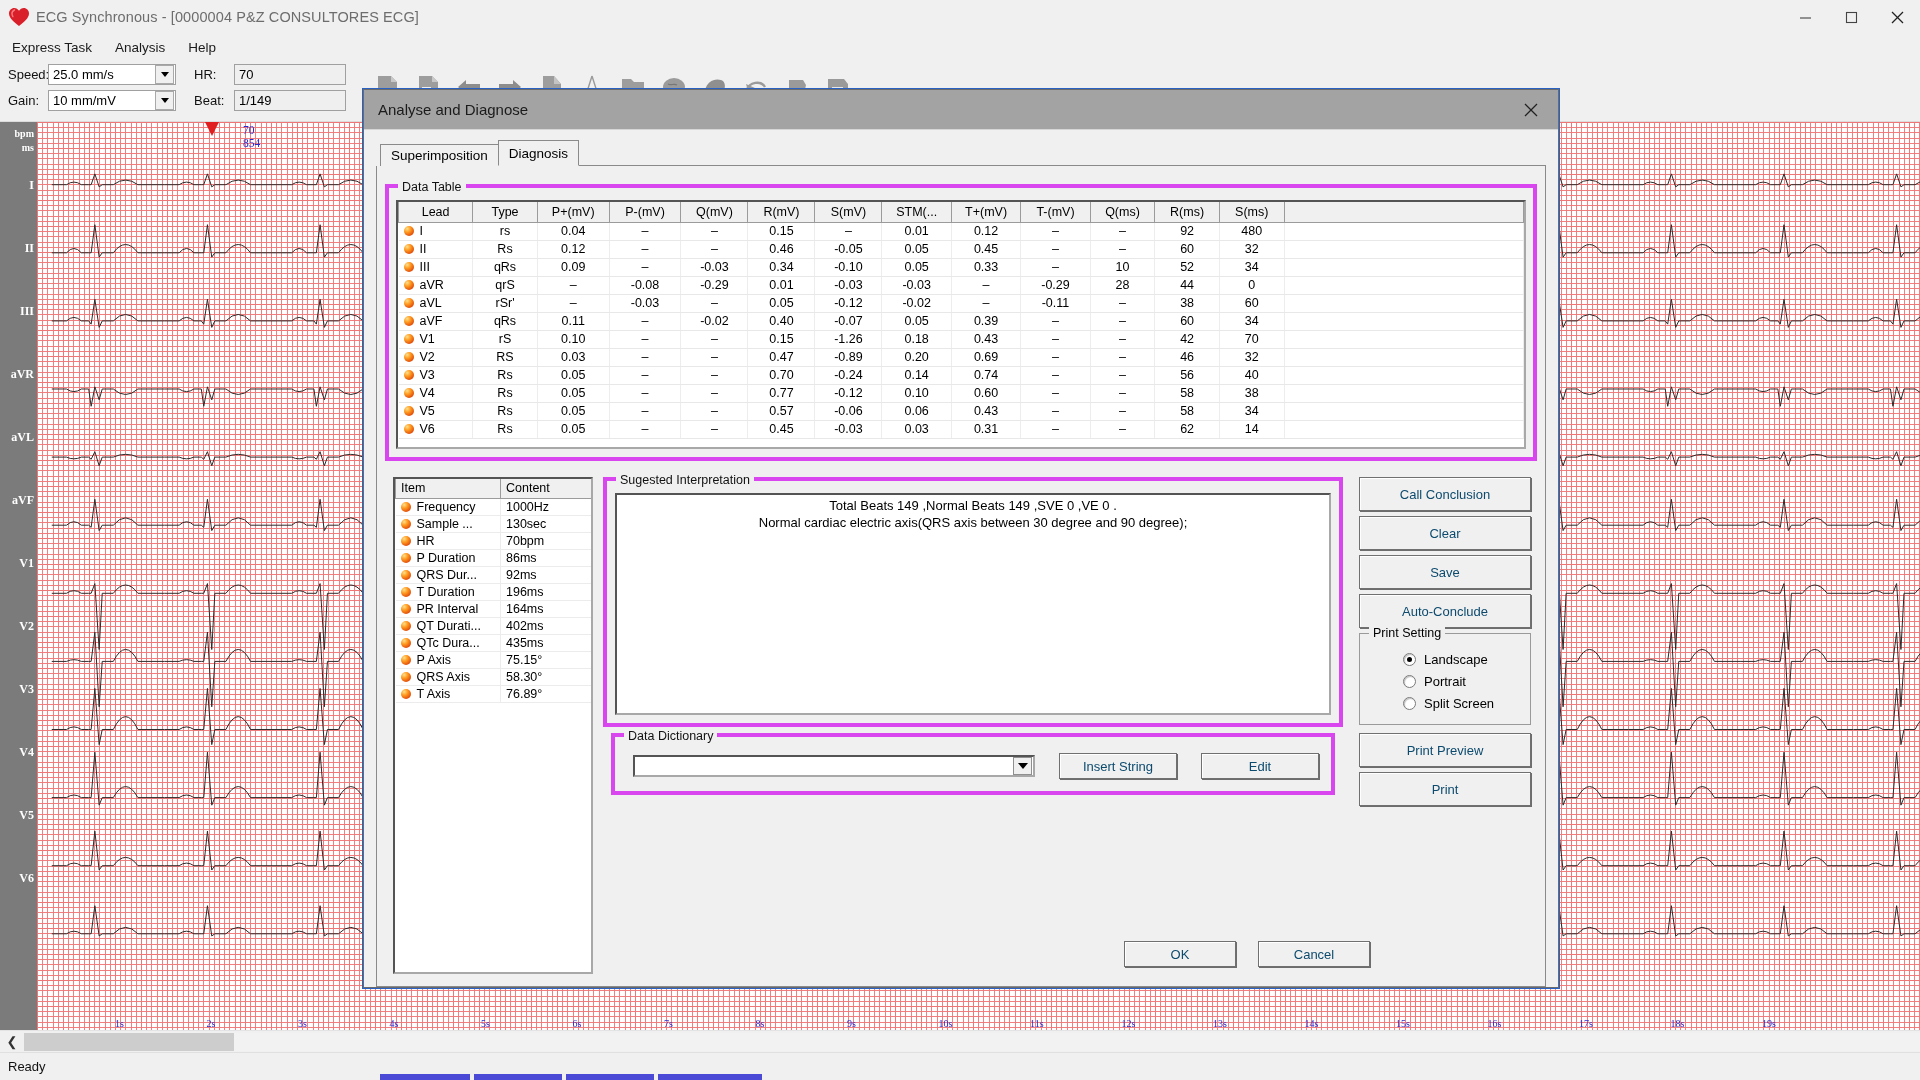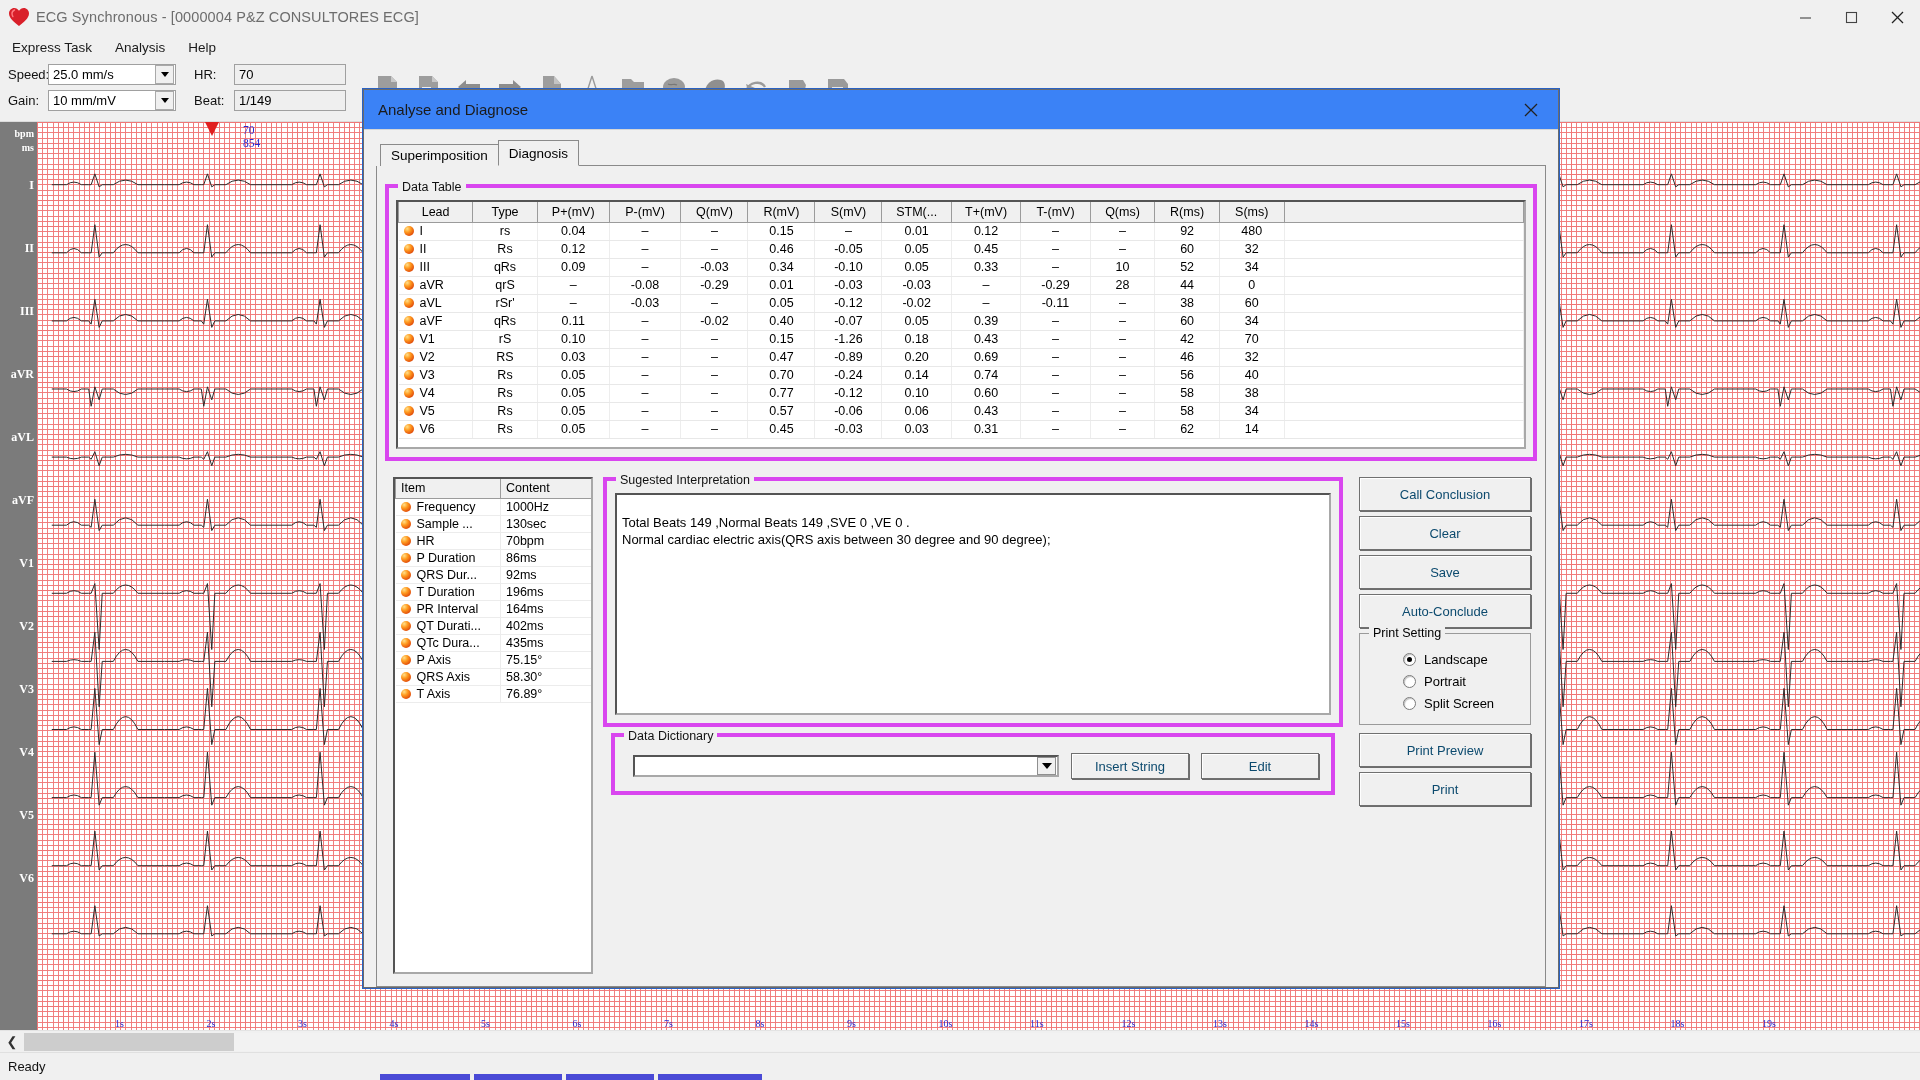--- a/index.html
+++ b/index.html
@@ -81,21 +81,21 @@
   .statusbar { height:28px; flex:0 0 auto; background:#f0f0f0; display:flex; align-items:center; padding-left:8px; font-size:13px; color:#111; border-top:1px solid #e0e0e0; }
 
   
   .taskstrip { position:absolute; left:0; right:0; bottom:0; height:6px; display:flex; gap:4px; padding-left:380px; }
   .taskstrip i { display:block; height:6px; background:#4a4ad6; }
 
   
   .dialog { position:absolute; left:363px; top:89px; width:1196px; height:899px;
             background:#f0f0f0; border:1px solid #6b6b6b; box-shadow:0 0 0 1px #2a62c4;
             display:flex; flex-direction:column; }
-  .dlg-title { height:40px; background:#3b82f6; border-bottom:1px solid #d6d6d6; display:flex; align-items:center; padding:0 10px 0 14px; }
+  .dlg-title { height:40px; background:#a3a3a3; border-bottom:1px solid #d6d6d6; display:flex; align-items:center; padding:0 10px 0 14px; }
   .dlg-title .t { font-size:15px; color:#1b1b1b; flex:1 1 auto; }
   .dlg-close { width:34px; height:30px; display:flex; align-items:center; justify-content:center; }
   .dlg-body { flex:1 1 auto; padding:10px 12px 0 12px; position:relative; background:#f0f0f0; }
 
   
   .tabstrip { display:flex; align-items:flex-end; height:26px; position:relative; margin-left:4px; }
   .tab { height:22px; padding:0 10px; border:1px solid #8a8a8a; border-bottom:none; background:#f0f0f0;
          display:flex; align-items:center; font-size:13.5px; margin-right:-1px; }
   .tab.active { height:26px; background:#f0f0f0; border-color:#8a8a8a; position:relative; z-index:3; border-bottom:1px solid #f0f0f0; }
   .tabpanel { border:1px solid #8a8a8a; border-top:none; padding:10px 12px 12px 12px; height:calc(100% - 26px); position:relative; }
@@ -118,26 +118,26 @@
             margin-right:6px; vertical-align:-1px; }
 
   
   .itemlist { position:absolute; left:16px; top:311px; width:200px; bottom:12px; background:#fff; border:2px solid #a8a8a8; border-style:inset; overflow:hidden; }
   table.il { border-collapse:collapse; width:100%; table-layout:fixed; font-size:12.5px; }
   table.il th { background:#f0f0f0; border:1px solid #9b9b9b; border-top:none; height:19px; font-weight:normal; text-align:left; padding-left:5px; font-size:12.5px; }
   table.il td { height:17px; border-bottom:1px solid #ececec; border-right:1px solid #ececec; padding-left:5px; font-size:12.5px; }
 
   
   .interp { position:absolute; left:226px; top:311px; right:202px; height:250px; }
-  .interp-box { position:absolute; left:8px; top:12px; right:8px; bottom:8px; background:#fff; border:2px solid #a8a8a8; border-style:inset; padding:20px 5px; overflow:hidden; }
+  .interp-box { position:absolute; left:8px; top:12px; right:8px; bottom:8px; background:#fff; border:2px solid #a8a8a8; border-style:inset; padding:3px 5px; overflow:hidden;text-align:center; }
   .interp-box p { margin:0 0 1px 0; font-size:13px; line-height:16px; color:#000; }
 
   
   .dictgroup { position:absolute; left:234px; top:567px; right:210px; height:62px; }
-  .dictrow { position:absolute; left:18px; top:16px; right:12px; display:flex; align-items:center; gap:12px; }
+  .dictrow { position:absolute; left:18px; top:16px; right:12px; display:flex; align-items:center; gap:24px; }
   .dictcombo { flex:1 1 auto; height:22px; background:#fff; border:2px solid #a8a8a8; border-style:inset; display:flex; align-items:center; }
   .dictcombo .sp { flex:1 1 auto; padding-left:4px; font-size:13px; }
   .dictcombo .arr { width:19px; height:18px; background:#f0f0f0; border:1px solid #8f8f8f; margin-right:1px; display:flex; align-items:center; justify-content:center; }
   .dictcombo .arr::after { content:""; border-left:5px solid transparent; border-right:5px solid transparent; border-top:6px solid #000; }
   .btn { background:#f0f0f0; border:1px solid #707070; box-shadow:inset 1px 1px 0 #fff, 1px 1px 0 #6d6d6d;
          font-size:13px; color:#0c4a6e; display:flex; align-items:center; justify-content:center; font-family:"Liberation Sans", sans-serif; }
   .dictbtn { width:118px; height:26px; }
 
   
   .rightcol { position:absolute; right:14px; top:311px; width:172px; }
@@ -747,14 +747,18 @@
           <div class="radio">
             <span class="rc"></span>
             <span>Split Screen</span>
           </div>
         </div>
         <div class="btn rbtn" style="margin-top:8px">Print Preview</div>
         <div class="btn rbtn">Print</div>
       </div>
     </div>
 
+    <div class="dlg-footer">
+      <div class="btn okbtn">OK</div>
+      <div class="btn cancelbtn">Cancel</div>
+    </div>
   </div>
 </div>
 
 </body></html>

